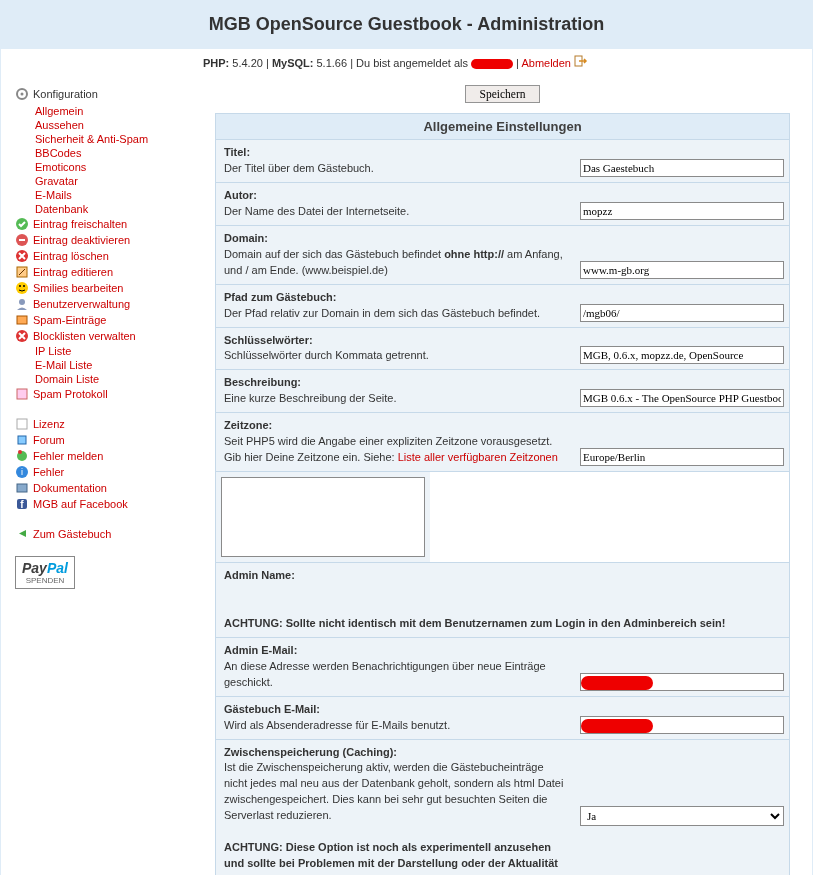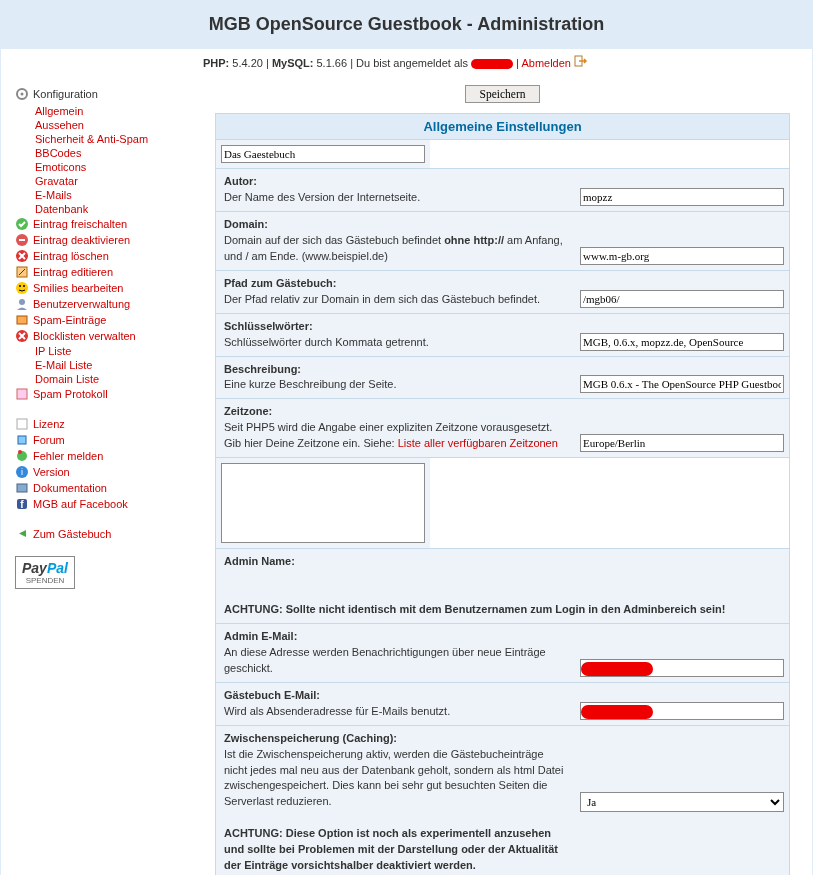--- a/index.html
+++ b/index.html
@@ -14,21 +14,21 @@
 .side{width:196px;padding:8px 4px 8px 14px}
 .sh{font-weight:normal;color:#333;margin:0 0 3px 0}
 .sh svg,.si svg,.fb{width:14px;height:14px;vertical-align:-3px;margin-right:4px}
 .si{padding:1px 0;color:#c00}
 .si a{color:#c00;text-decoration:none}
 .sgap{height:14px}
 .sind{padding-left:20px}
 .content{flex:1;padding:2px 22px 10px 0}
 .btnrow{text-align:center;padding:4px 0 10px 0}
 button.save{font:11.5px Verdana;padding:2px 14px;background:#f0ecea;border:1px solid #949494;border-radius:0}
-.sect{background:#dfecf7;border:1px solid #c6d9e9;text-align:center;font-weight:bold;font-size:13px;padding:5px 0;color:#0369a1}
+.sect{background:#dfecf7;border:1px solid #c6d9e9;text-align:center;font-weight:bold;font-size:13px;padding:5px 0;color:#404040}
 .row{display:flex;border:1px solid #c6d9e9;border-top:none}
 .lcell{flex:1;background:#edf3f8;padding:5px 8px;color:#333;line-height:1.45}
 .lcell b{color:#333}
 .rcell{width:204px;background:#edf3f8;padding:5px;display:flex;align-items:flex-end}
 input[type=text],textarea,select{width:100%;font:11px Verdana;border:1px solid #8a8a8a;padding:2px;background:#fff;box-sizing:border-box}
 textarea{height:80px;resize:none}
 .paypal{display:inline-block;background:#fff;border:1px solid #888;padding:3px 6px;text-align:center;font-family:Arial;font-size:14px}
 .pb{font-style:italic;font-weight:bold}
 .pp1{color:#404040}.pp2{color:#009cde}
 .psm{font-size:8px;color:#666;display:block}
@@ -115,21 +115,21 @@
           <div class="si"><svg>
               <rect x="3" y="3" width="8" height="8" fill="#8cf" stroke="#26a"></rect>
             </svg><a>Forum</a></div>
           <div class="si"><svg>
               <circle cx="7" cy="7" r="5" fill="#5b5"></circle>
               <circle cx="5" cy="3" r="2" fill="#d33"></circle>
             </svg><a>Fehler melden</a></div>
           <div class="si"><svg>
               <circle cx="7" cy="7" r="6" fill="#38d"></circle>
               <text x="7" y="10" text-anchor="middle" fill="#fff" font-size="9">i</text>
-            </svg><a>Version</a></div>
+            </svg><a>Fehler</a></div>
           <div class="si"><svg>
               <rect x="2" y="3" width="10" height="8" fill="#8ac" stroke="#468"></rect>
             </svg><a>Dokumentation</a></div>
           <div class="si"><svg>
               <rect x="2" y="2" width="10" height="10" rx="2" fill="#3b5998"></rect>
               <text x="7" y="11" text-anchor="middle" fill="#fff" font-size="10" font-weight="bold">f</text>
             </svg><a>MGB auf Facebook</a></div>
         </div>
 
 <div class="sgap"></div>
@@ -139,27 +139,28 @@
 
 <div class="sgap"></div>
 <div class="paypal"><span class="pb pp1">Pay</span><span class="pb pp2">Pal</span><span class="psm">SPENDEN</span></div>
 </div>
 
 <div class="content">
 <div class="btnrow"><button class="save">Speichern</button></div>
 <div class="sect">Allgemeine Einstellungen</div>
 
 <div class="row">
+          <div class="lcell"><b>Titel:</b><br><span>Der Titel über dem Gästebuch.</span></div>
           <div class="rcell">
             <input type="text" value="Das Gaestebuch" style="">
           </div>
         </div>
 
 <div class="row">
-          <div class="lcell"><b>Autor:</b><br><span>Der Name des Version der Internetseite.</span></div>
+          <div class="lcell"><b>Autor:</b><br><span>Der Name des Datei der Internetseite.</span></div>
           <div class="rcell">
             <input type="text" value="mopzz" style="">
           </div>
         </div>
 
 <div class="row">
           <div class="lcell"><b>Domain:</b><br><span>Domain auf der sich das Gästebuch befindet </span><b>ohne http://</b><span> am Anfang, und / am Ende. (www.beispiel.de)</span></div>
           <div class="rcell">
             <input type="text" value="www.m-gb.org" style="">
           </div>

